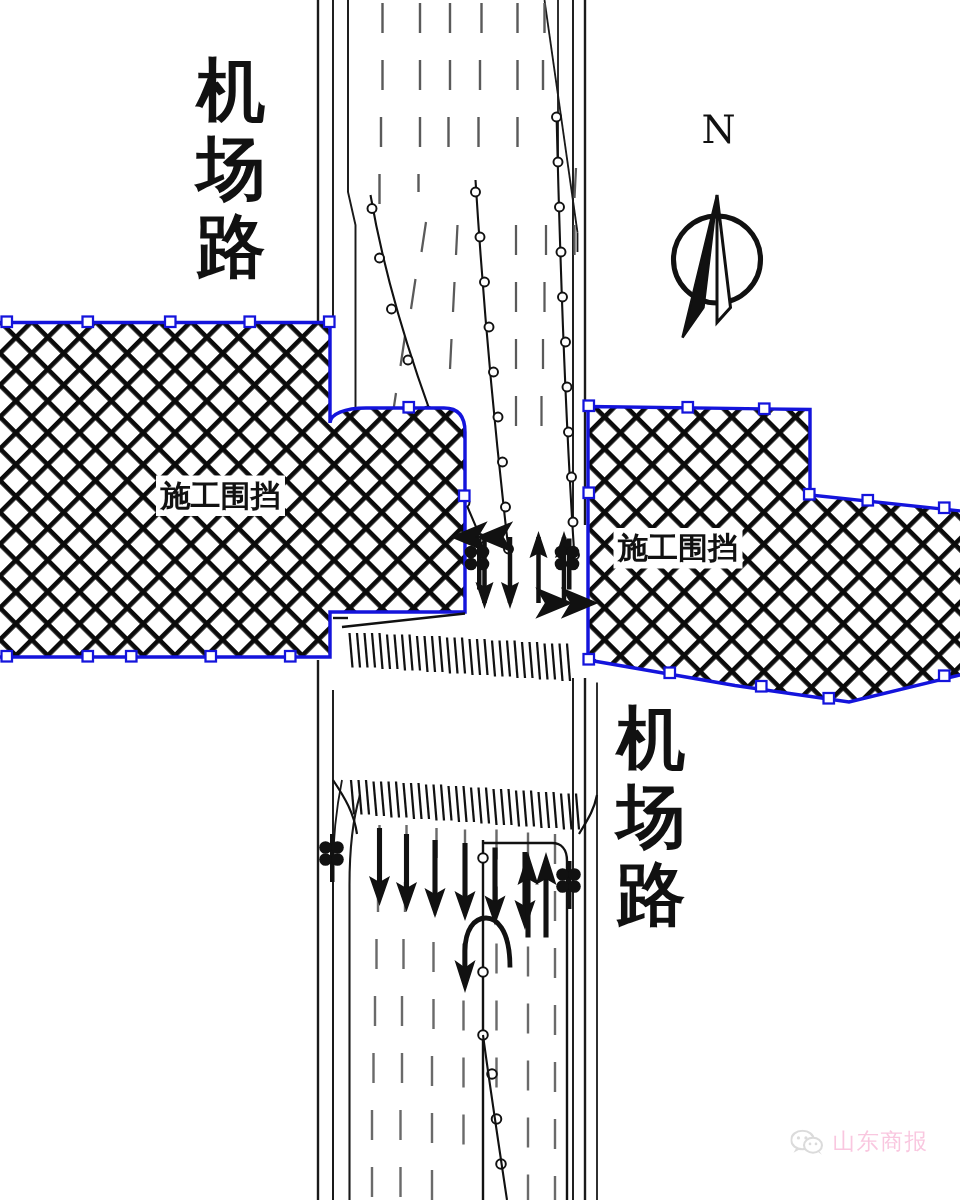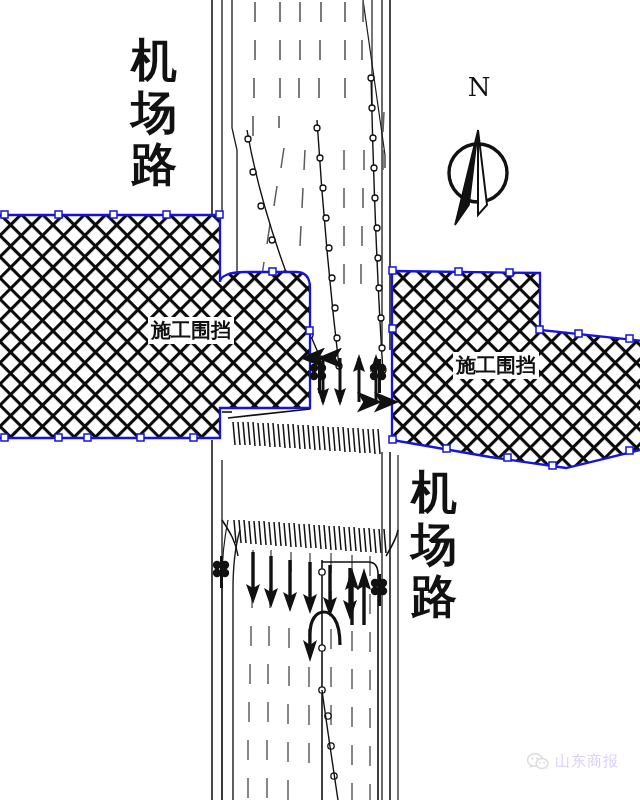--- a/index.html
+++ b/index.html
@@ -32,40 +32,39 @@
     position:absolute;
     font-family:"DejaVu Sans","Liberation Sans",sans-serif;
     font-weight:bold;
     font-size:20px;
     line-height:22px;
     color:#111;
     background:#ffffff;
     padding:2px 3px 3px 3px;
     white-space:nowrap;
     user-select:none;
-    margin-left:44px;
   }
   #label-barrier-left{left:104px;top:317px;}
   #label-barrier-right{left:409px;top:352px;}
 
   #compass{position:absolute;left:437px;top:74px;width:84px;height:132px;}
   #compass .n-letter{
     position:absolute;left:0;top:0;width:84px;text-align:center;
     font-family:"DejaVu Serif","Liberation Serif",serif;
     font-size:26px;color:#111;line-height:26px;
   }
 
   #watermark{
     position:absolute;left:527px;top:752px;
     display:flex;align-items:center;gap:6px;
     opacity:0.30;user-select:none;
   }
   #watermark .wm-text{
     font-family:"DejaVu Sans","Liberation Sans",sans-serif;
-    font-size:15px;color:#8b5cf6;letter-spacing:1px;
+    font-size:15px;color:#ec4899;letter-spacing:1px;
   }
 </style>
 </head>
 <body>
 
 <div id="stage">
 
   <svg id="map" viewBox="0 0 640 800" xmlns="http://www.w3.org/2000/svg">
     <defs>
       <pattern id="hatch" width="15" height="15" patternUnits="userSpaceOnUse" patternTransform="rotate(45)">

